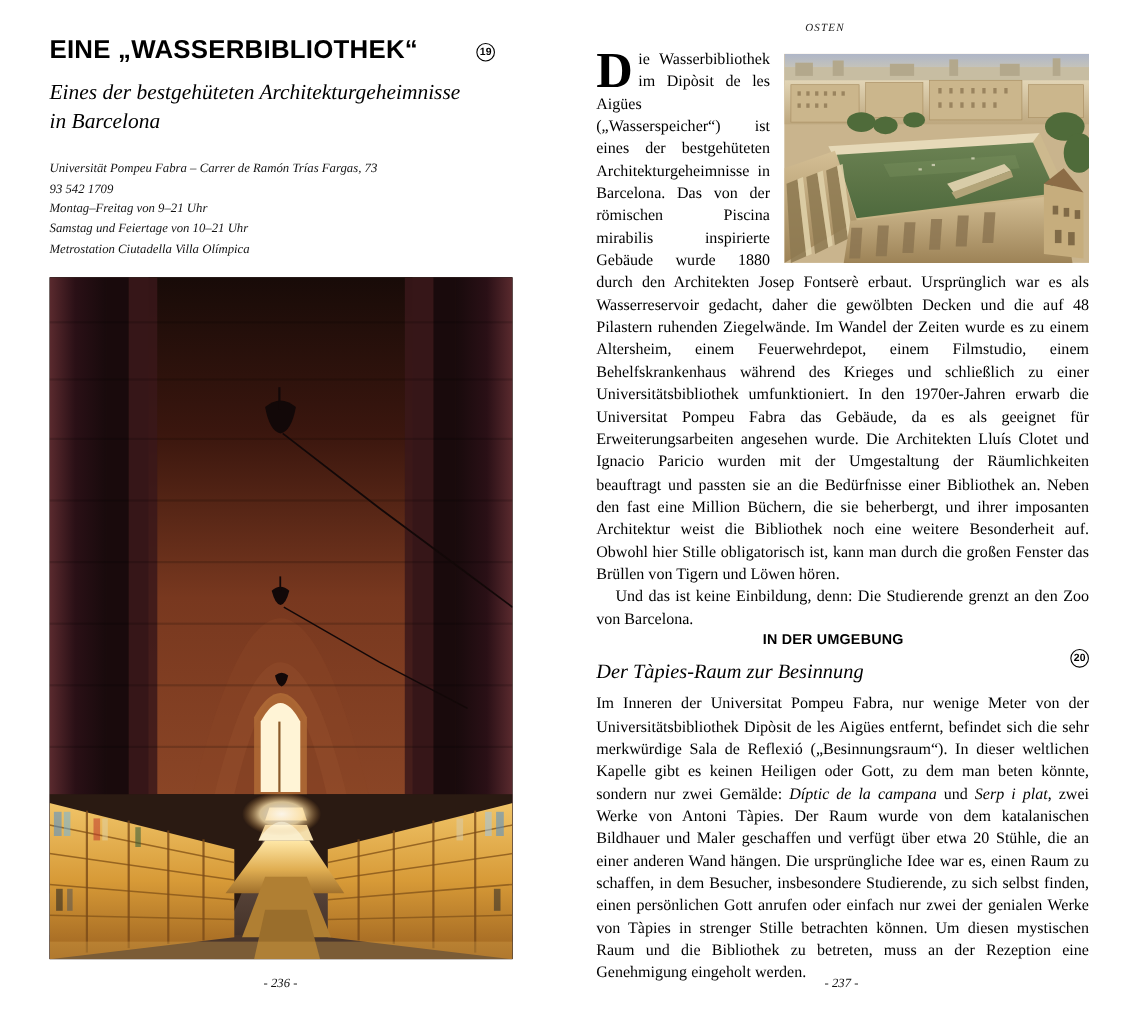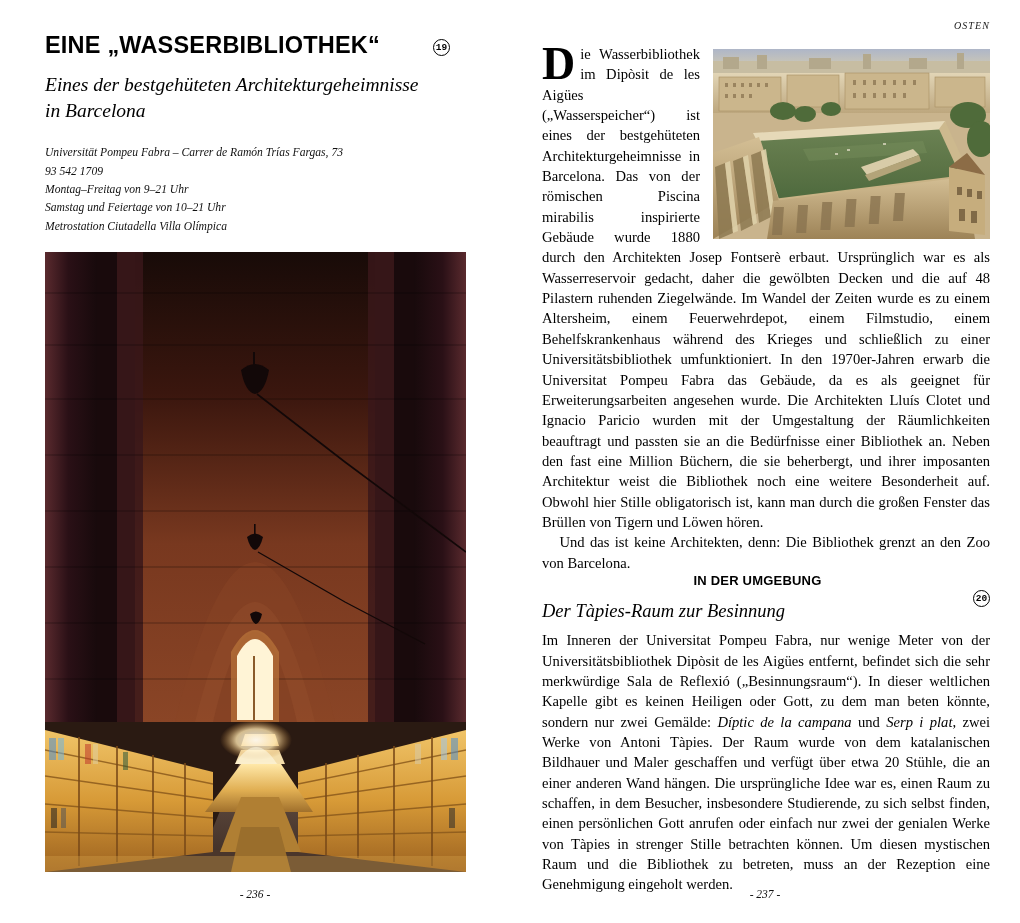--- a/index.html
+++ b/index.html
@@ -29,21 +29,21 @@
   }
   .page-left  { width: 510px; }
   .page-right { width: 510px; }
 
   
   .running-head {
     position: absolute;
     top: 20px;
     left: 0;
     right: 30px;
-    text-align: right;
+    text-align: center;
     font-family: "Liberation Serif", "DejaVu Serif", serif;
     font-style: italic;
     font-size: 10px;
     letter-spacing: 1.1px;
     color: #1a1a1a;
   }
 
   
   .left-inner {
     position: absolute;
@@ -69,21 +69,21 @@
     white-space: nowrap;
   }
   .badge {
     display: inline-flex;
     align-items: center;
     justify-content: center;
     width: 17px;
     height: 17px;
     border: 1.4px solid #000;
     border-radius: 50%;
-    font-family: Liberation Mono, monospace;
+    font-family: Liberation Sans, sans-serif;
     font-weight: 700;
     font-size: 9.5px;
     line-height: 1;
     color: #000;
     flex: 0 0 auto;
     box-sizing: border-box;
   }
   .badge-19 { margin-top: 6px; margin-right: 17px; }
 
   h2.subtitle {
@@ -525,21 +525,21 @@
             <rect x="254" y="140" width="5" height="8"></rect>
             <rect x="264" y="142" width="5" height="8"></rect>
             <rect x="246" y="160" width="6" height="12"></rect>
             <rect x="258" y="162" width="6" height="12"></rect>
           </g>
         </svg>
       </div>
 
       <p class="body dropcap">Die Wasserbibliothek im Dipòsit de les Aigües („Wasserspeicher“) ist eines der bestgehüteten Architekturgeheimnisse in Barcelona. Das von der römischen Piscina mirabilis inspirierte Gebäude wurde 1880 durch den Architekten Josep Fontserè erbaut. Ursprünglich war es als Wasserreservoir gedacht, daher die gewölbten Decken und die auf 48 Pilastern ruhenden Ziegelwände. Im Wandel der Zeiten wurde es zu einem Altersheim, einem Feuerwehrdepot, einem Filmstudio, einem Behelfskrankenhaus während des Krieges und schließlich zu einer Universitätsbibliothek umfunktioniert. In den 1970er-Jahren erwarb die Universitat Pompeu Fabra das Gebäude, da es als geeignet für Erweiterungsarbeiten angesehen wurde. Die Architekten Lluís Clotet und Ignacio Paricio wurden mit der Umgestaltung der Räumlichkeiten beauftragt und passten sie an die Bedürfnisse einer Bibliothek an. Neben den fast eine Million Büchern, die sie beherbergt, und ihrer imposanten Architektur  weist die Bibliothek noch eine weitere Besonderheit auf. Obwohl hier Stille obligatorisch ist, kann man durch die großen Fenster das Brüllen von Tigern und Löwen hören.</p>
 
-      <p class="body">Und das ist keine Architekten, denn: Die Bibliothek grenzt an den Zoo von Barcelona.</p>
+      <p class="body">Und das ist keine Einbildung, denn: Die Studierende grenzt an den Zoo von Barcelona.</p>
     </div>
 
     <div class="section2">
       <div class="sec-head-row">
         <div class="sec-head-block">
           <h3 class="kicker">IN DER UMGEBUNG</h3>
           <h4 class="sec-sub">Der Tàpies-Raum zur Besinnung</h4>
         </div>
         <span class="badge badge-20">20</span>
       </div>

